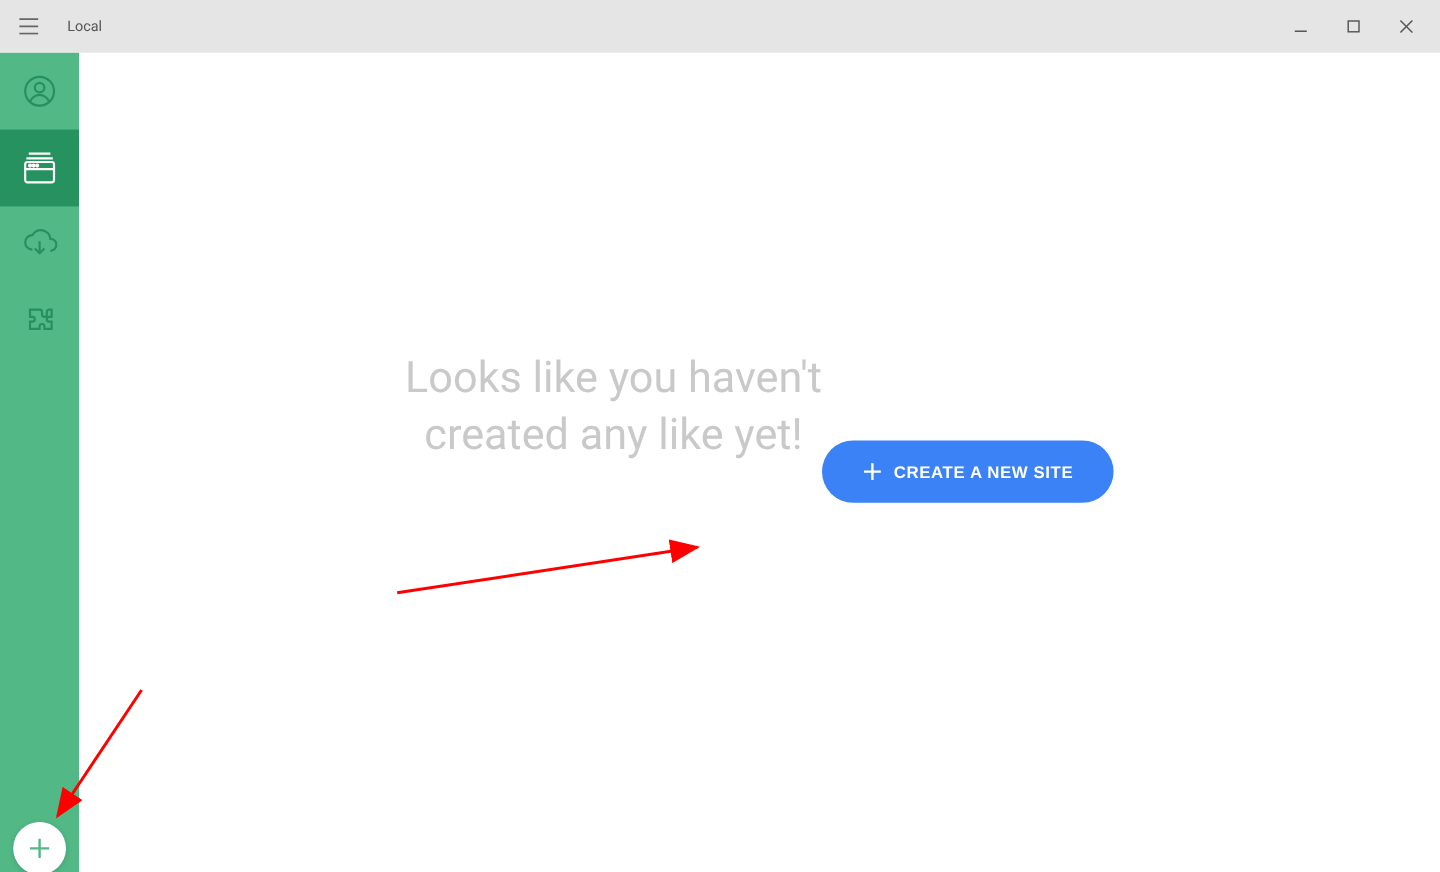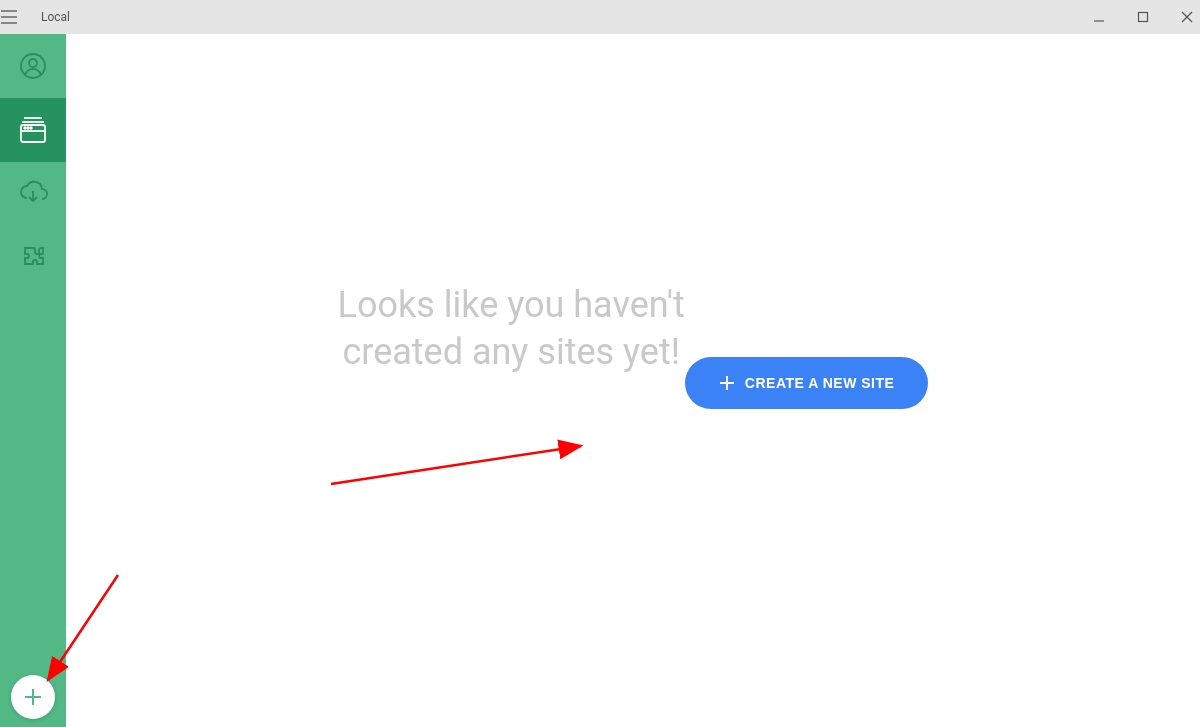--- a/index.html
+++ b/index.html
@@ -8,25 +8,25 @@
       box-sizing: border-box;
     }
     body {
       font-family: -apple-system, BlinkMacSystemFont, "Segoe UI", Roboto, Helvetica, Arial, sans-serif;
       width: 1200px;
       height: 727px;
       overflow: hidden;
       background: #fff;
     }
     .titlebar {
-      height: 34px;
+      height: 44px;
       background: #e5e5e5;
       display: flex;
       justify-content: space-between;
-      padding: 0 1px;
+      padding: 0 16px;
     }
     .titlebar-left {
       display: flex;
       align-items: center;
       gap: 24px;
     }
     .hamburger-icon svg {
       display: block;
     }
     .app-title {
@@ -215,21 +215,21 @@
           <line x1="11" y1="3" x2="11" y2="19" stroke="#51b886" stroke-width="2"></line>
           <line x1="3" y1="11" x2="19" y2="11" stroke="#51b886" stroke-width="2"></line>
         </svg>
       </span>
     </div>
   </div>
 
   <div class="main">
     <h1 class="empty-heading">
       <span>Looks like you haven't</span><br>
-      <span>created any sites yet!</span>
+      <span>created any like yet!</span>
     </h1>
     <button class="create-btn">
       <span>
         <svg width="16" height="16" viewBox="0 0 16 16">
           <line x1="8" y1="1" x2="8" y2="15" stroke="#fff" stroke-width="2"></line>
           <line x1="1" y1="8" x2="15" y2="8" stroke="#fff" stroke-width="2"></line>
         </svg>
       </span>
       <span>CREATE A NEW SITE</span>
     </button>

